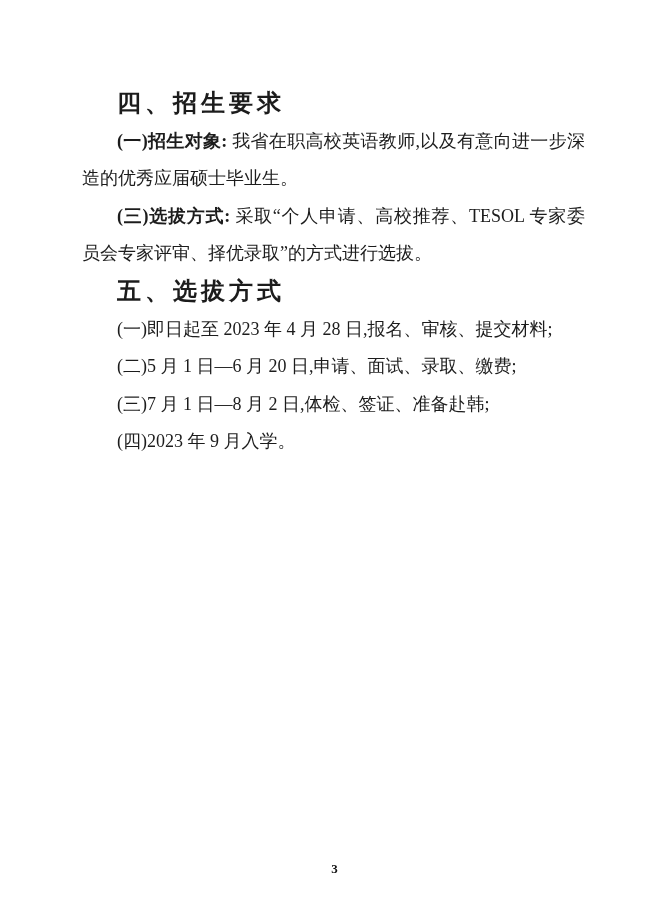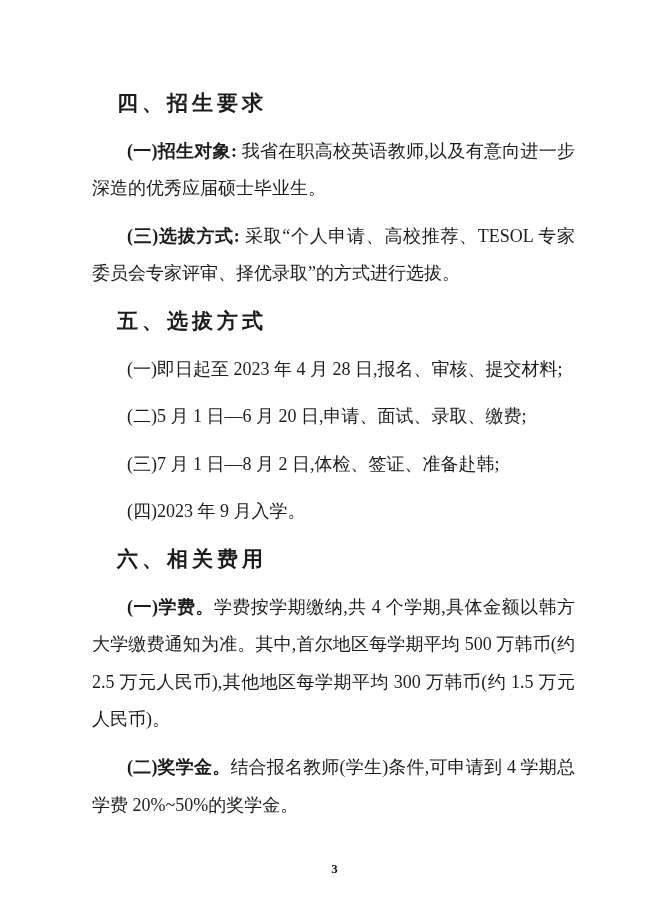--- a/index.html
+++ b/index.html
@@ -21,29 +21,29 @@
     position: absolute;
     top: 85px;
     left: 82px;
     width: 503px;
     font-size: 18px;
     line-height: 37.6px;
     text-align: justify;
   }
   .heading {
     margin: 0;
-    font-size: 21px;
+    font-size: 24px;
     font-weight: bold;
     letter-spacing: 4px;
     text-indent: 35px;
     line-height: 37.6px;
     text-align: left;
   }
   .para {
-    margin: 10px;
+    margin: 0;
     text-indent: 35px;
   }
   .para .lead {
     font-weight: bold;
   }
   .footer {
     position: absolute;
     top: 861px;
     left: 0;
     width: 669px;
@@ -66,22 +66,17 @@
     </section>
 
     <section>
       <h2 class="heading">五、选拔方式</h2>
       <p class="para"><span class="lead"></span><span>(一)即日起至 2023 年 4 月 28 日,报名、审核、提交材料;</span></p>
       <p class="para"><span class="lead"></span><span>(二)5 月 1 日—6 月 20 日,申请、面试、录取、缴费;</span></p>
       <p class="para"><span class="lead"></span><span>(三)7 月 1 日—8 月 2 日,体检、签证、准备赴韩;</span></p>
       <p class="para"><span class="lead"></span><span>(四)2023 年 9 月入学。</span></p>
     </section>
 
-    <section>
-      <h2 class="heading">六、相关费用</h2>
-      <p class="para"><span class="lead">(一)学费。</span><span>学费按学期缴纳,共 4 个学期,具体金额以韩方大学缴费通知为准。其中,首尔地区每学期平均 500 万韩币(约 2.5 万元人民币),其他地区每学期平均 300 万韩币(约 1.5 万元人民币)。</span></p>
-      <p class="para"><span class="lead">(二)奖学金。</span><span>结合报名教师(学生)条件,可申请到 4 学期总学费 20%~50%的奖学金。</span></p>
-    </section>
 
   </div>
 
   <div class="footer">3</div>
 </div>
 
 </body></html>

